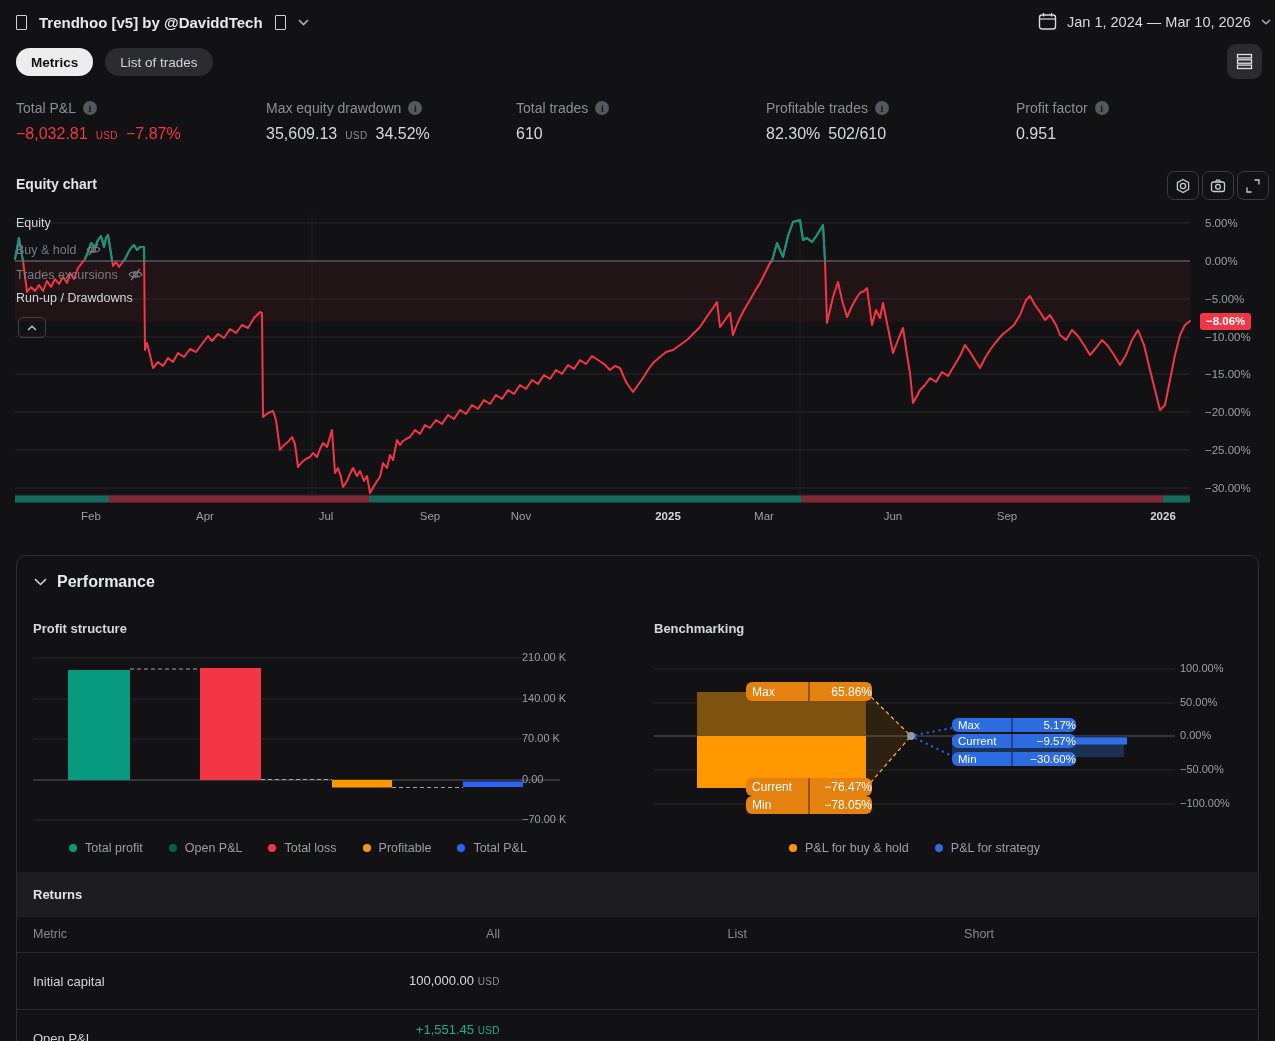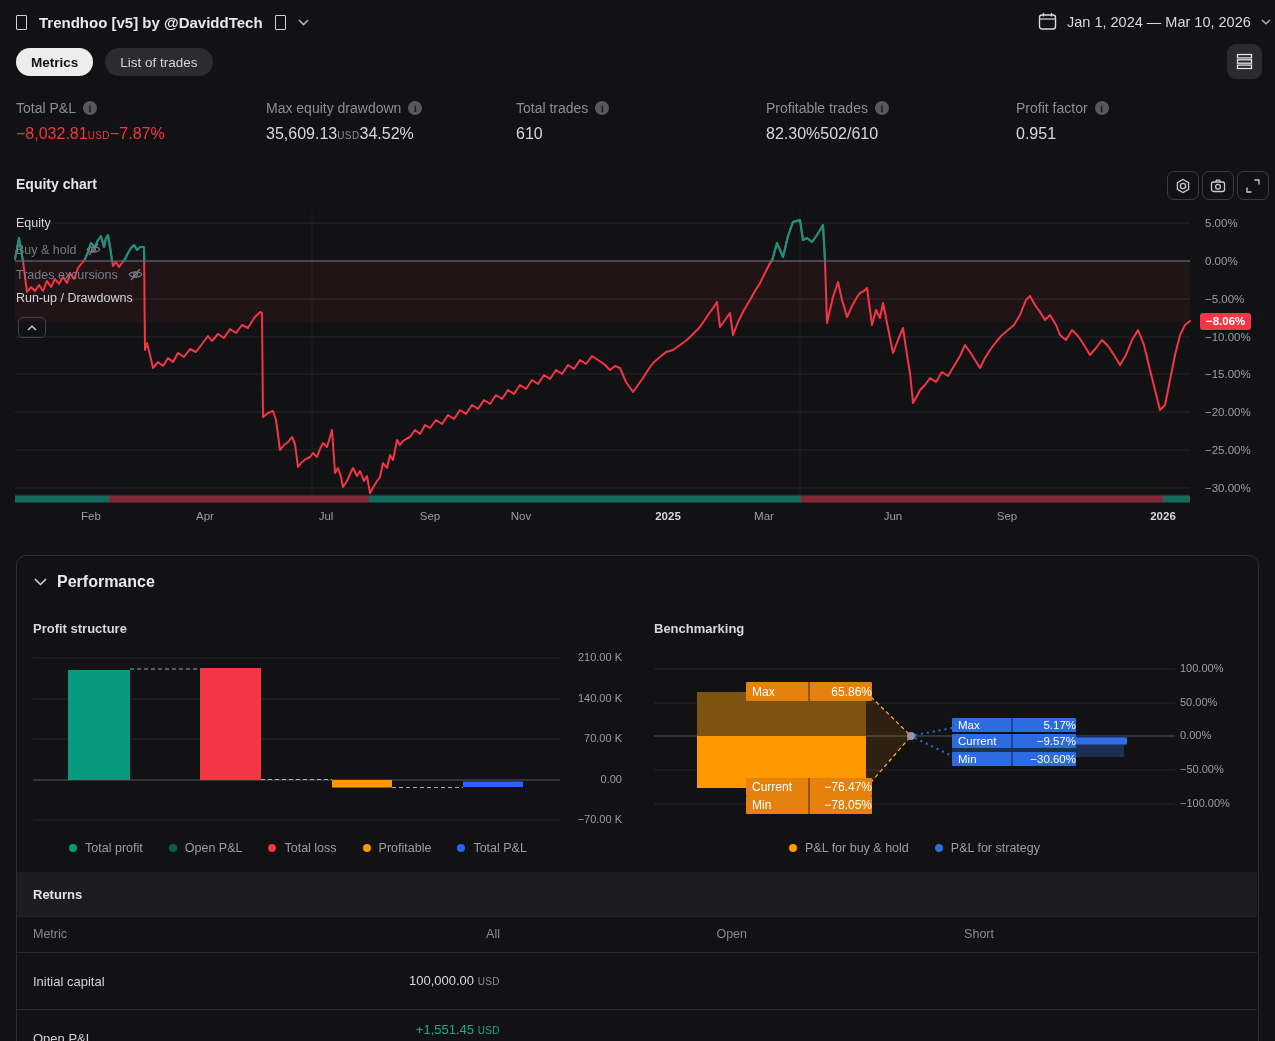--- a/index.html
+++ b/index.html
@@ -18,49 +18,49 @@
   .date-range{left:1038px;top:12px;display:flex;align-items:center;gap:10px;font-size:14.5px;color:#d9dadd;cursor:pointer}
   .tabs{left:16px;top:48px;display:flex;gap:12px}
   .tab{height:28px;padding:0 15px;border-radius:15px;display:flex;align-items:center;font-size:13.5px;cursor:pointer}
   .tab.active{background:#ededee;color:#131316;font-weight:bold}
   .tab.inactive{background:#2c2c30;color:#d1d4dc}
   .icon-btn-square{left:1227px;top:44px;width:35px;height:35px;background:#2b2b2f;border-radius:9px;display:flex;align-items:center;justify-content:center;cursor:pointer}
 
   
   .stat{top:100px;width:240px}
   .stat .lab{display:flex;align-items:center;gap:7px;font-size:14px;color:#8b8e95}
-  .stat .val{margin-top:9px;font-size:16px;color:#d6d8dc;display:flex;align-items:baseline;}
+  .stat .val{margin-top:9px;font-size:16px;color:#d6d8dc;display:flex;align-items:baseline;gap:8px}
   .stat .val .usd{font-size:10px;color:#8b8e95;letter-spacing:.4px}
   .stat.neg .val,.stat.neg .usd{color:#f23645}
   .info-i{width:14px;height:14px;border-radius:50%;background:#55585e;color:#17181b;font-size:10px;font-weight:bold;display:inline-flex;align-items:center;justify-content:center;font-family:"Liberation Serif",serif;cursor:pointer}
 
   
   .eq-title{left:16px;top:176px;font-size:14px;font-weight:bold;color:#e3e4e8}
   .chart-btn{width:30px;height:27px;border:1px solid #3a3c44;border-radius:7px;display:flex;align-items:center;justify-content:center;cursor:pointer}
   .eq-legend-item{display:flex;align-items:center;gap:9px;font-size:12.5px}
   .lg-on{color:#d1d4dc}.lg-off{color:#787b86}
   .collapse-btn{left:18px;top:317px;width:26px;height:19px;border:1px solid #40434c;border-radius:5px;display:flex;align-items:center;justify-content:center;cursor:pointer}
   .ytick{left:1205px;font-size:11.5px;color:#9b9ea6;line-height:14px}
   .eq-badge{left:1200px;top:313px;background:#f23645;color:#fff;font-size:11.5px;font-weight:bold;padding:2px 6px 3px;border-radius:3px;line-height:12px}
   .xtick{top:510px;font-size:11.5px;color:#9b9ea6;transform:translateX(-50%)}
   .xtick.year{color:#d6d8dc;font-weight:bold}
 
   
   .perf-card{left:16px;top:555px;width:1241px;height:600px;border:1px solid #2f2f33;border-radius:10px}
   .perf-head{left:34px;top:573px;display:flex;align-items:center;gap:10px}
   .perf-title{font-size:16px;font-weight:bold;color:#e8e9ec}
   .sub-title{font-size:13px;font-weight:bold;color:#d6d8dc}
-  .ptick{font-size:11px;color:#9b9ea6;width:100px;text-align:right}
+  .ptick{font-size:11px;color:#9b9ea6;width:100px;}
   .btick{font-size:11px;color:#9b9ea6}
   .legend-row{display:flex;justify-content:center;align-items:center;gap:26px;font-size:12.5px;color:#9b9ea6}
   .legend-item{display:flex;align-items:center;gap:8px}
   .dot{width:8px;height:8px;border-radius:50%;display:inline-block}
 
   
-  .bm-badge{display:flex;font-weight:normal;color:#fff;overflow:hidden;border-radius:1px}
+  .bm-badge{display:flex;font-weight:normal;color:#fff;overflow:hidden;border-radius:6px}
   .bm-badge .cell{display:flex;align-items:center}
   .bm-badge .lab{padding-left:6px;border-right:2px solid rgba(0,0,0,.35)}
   .bm-badge .val{justify-content:flex-end;}
   .bm-orange{background:#e5820f;font-size:12px}
   .bm-blue{background:#2d6be0;font-size:11.5px}
 
   
   .ret-band{left:17px;top:872px;width:1240px;height:44px;background:#1d1d20;display:flex;align-items:center}
   .ret-title{margin-left:16px;font-size:13px;font-weight:bold;color:#e3e4e8}
   .col-h{font-size:12.5px;color:#87898e}
@@ -421,21 +421,21 @@
       <span>P&amp;L for strategy</span>
     </span>
 </div>
 
 <div class="abs ret-band">
   <span class="ret-title">Returns</span>
 </div>
 
 <div class="abs col-h" style="left:33px;top:927px">Metric</div>
 <div class="abs col-h cell-r" style="left:300px;top:927px">All</div>
-<div class="abs col-h cell-r" style="left:547px;top:927px">Open</div>
+<div class="abs col-h cell-r" style="left:547px;top:927px">List</div>
 <div class="abs col-h cell-r" style="left:794px;top:927px">Short</div>
 
 <div class="abs hline" style="left:17px;top:916px;width:1240px;background:#232327"></div>
 <div class="abs hline" style="left:17px;top:952px;width:1240px"></div>
 <div class="abs hline" style="left:17px;top:1009px;width:1240px"></div>
 
 <div class="abs row-label" style="left:33px;top:974px">Initial capital</div>
 <div class="abs money cell-r" style="left:300px;top:973px">
   <span>100,000.00</span> <span class="usd">USD</span>
 </div>

